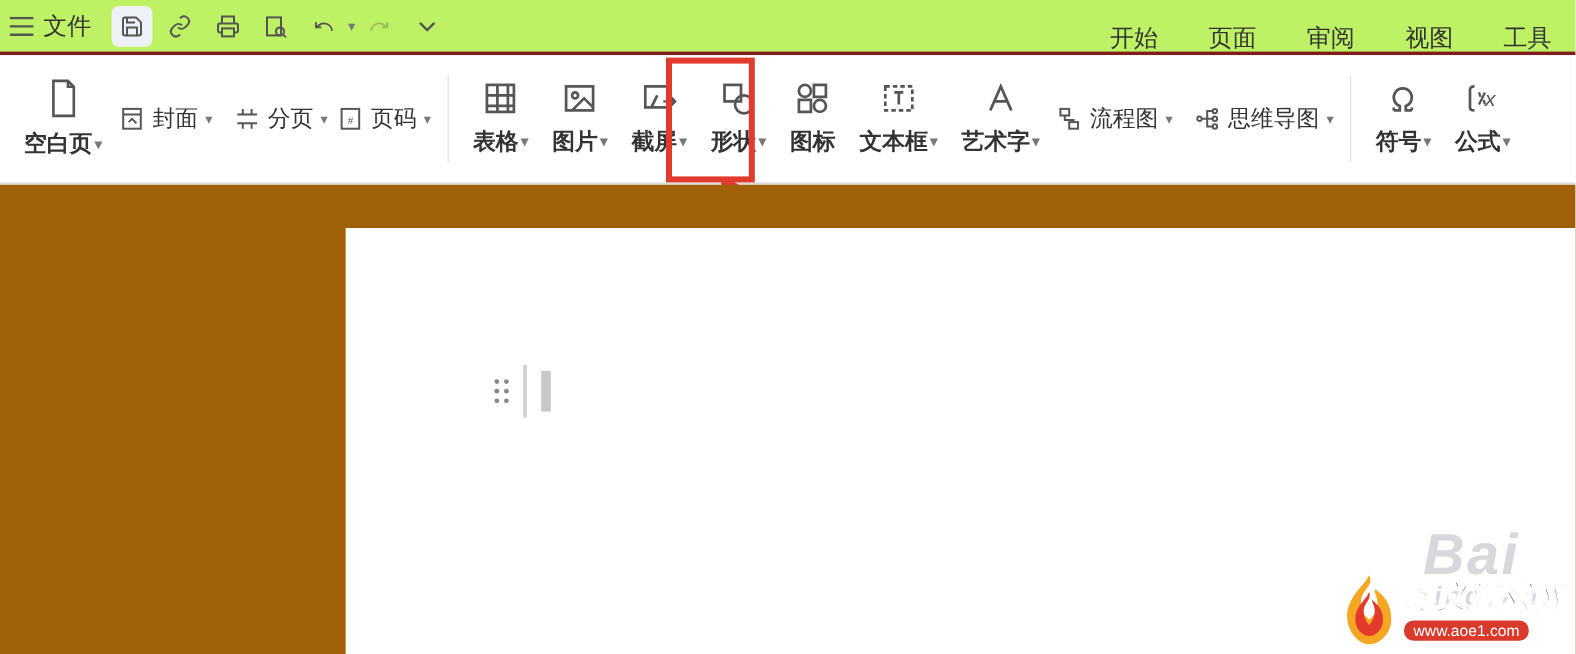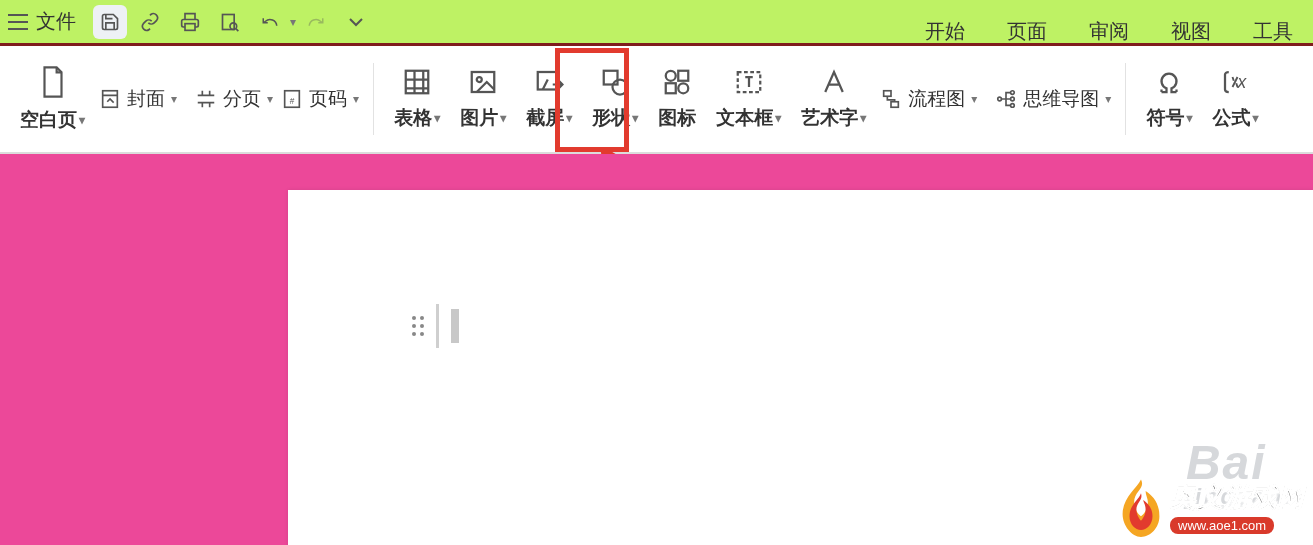--- a/index.html
+++ b/index.html
@@ -114,21 +114,21 @@
     cursor: pointer;
     gap: 6px;
   }
   .vstack { display:flex; flex-direction:row; gap:10px; justify-content:flex-end; }
   .chev { font-size: 12px; color: #777; }
   .ic { color: #555; display:flex; align-items:center; justify-content:center; }
   
   .doc-area {
     position: relative;
     height: calc(545px - 46px - 108px);
-    background: #ec4899;
+    background: #a16207;
   }
   .page {
     position: absolute;
     left: 288px;
     top: 36px;
     width: 1025px;
     height: 360px;
     background: #ffffff;
     box-shadow: 0 0 4px rgba(0,0,0,0.1);
   }

